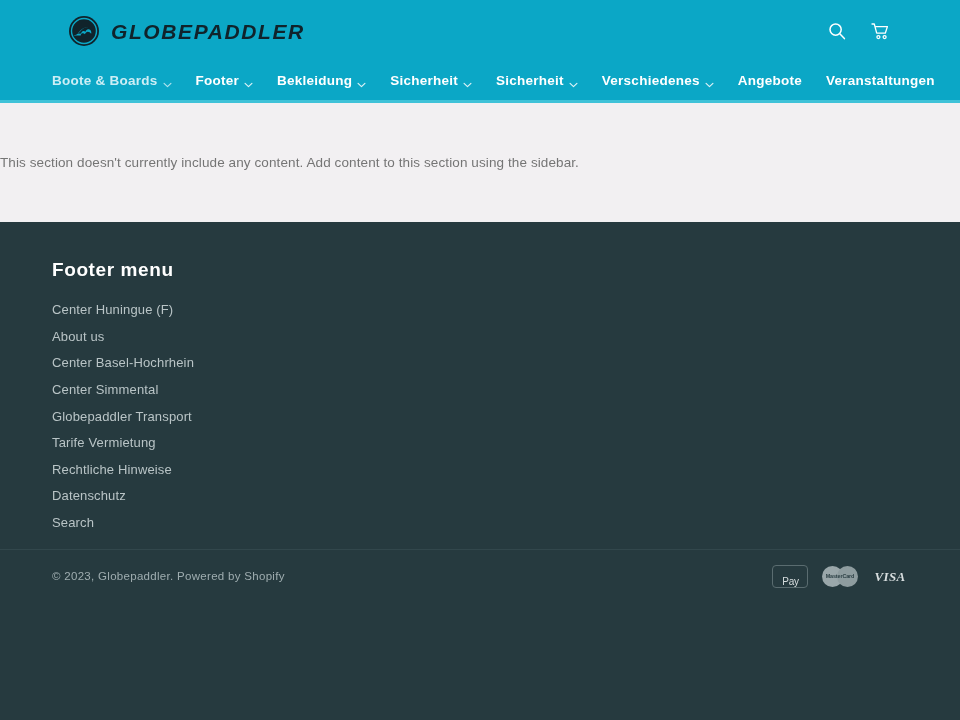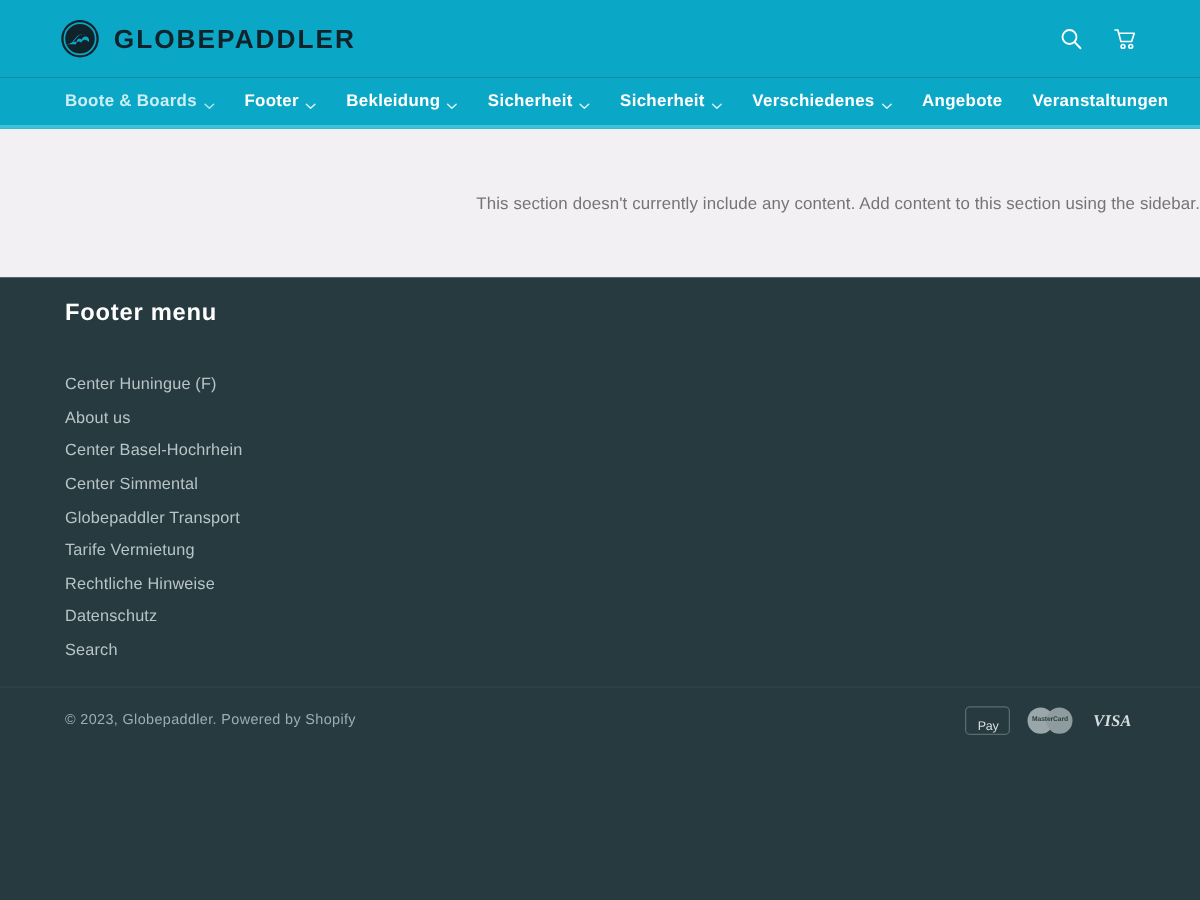--- a/index.html
+++ b/index.html
@@ -21,24 +21,25 @@
   
   .site-header {
     background: #0ba7c6;
     height: 62px;
     position: relative;
   }
 
   .header-inner {
     width: 960px;
     height: 62px;
-    padding: 0 48px;
+    padding: 0 68px;
     display: flex;
     align-items: center;
     justify-content: space-between;
+    font-style: italic;
   }
 
   .brand {
     display: flex;
     align-items: center;
     gap: 11px;
     text-decoration: none;
   }
 
   .brand-mark {
@@ -112,21 +113,21 @@
     height: 6px;
     opacity: 0.85;
   }
 
   
   .main-area {
     background: #f2f0f2;
     height: 119px;
     display: flex;
     align-items: center;
-    justify-content: flex-end;
+    justify-content: flex-start;
   }
 
   .empty-note {
     color: #757575;
     font-size: 13.5px;
     letter-spacing: 0.1px;
     text-align: center;
   }
 
   
@@ -135,22 +136,22 @@
     height: 327px;
     padding: 0 52px;
     position: relative;
   }
 
   .footer-title {
     color: #ffffff;
     font-size: 19px;
     font-weight: 700;
     letter-spacing: 0.6px;
-    padding-top: 18px;
-    margin-bottom: 35px;
+    padding-top: 37px;
+    margin-bottom: 19px;
   }
 
   .footer-links { list-style: none; }
 
   .footer-links li { margin-bottom: 6.5px; }
 
   .footer-link {
     color: #b9c4c6;
     font-size: 13px;
     letter-spacing: 0.15px;

